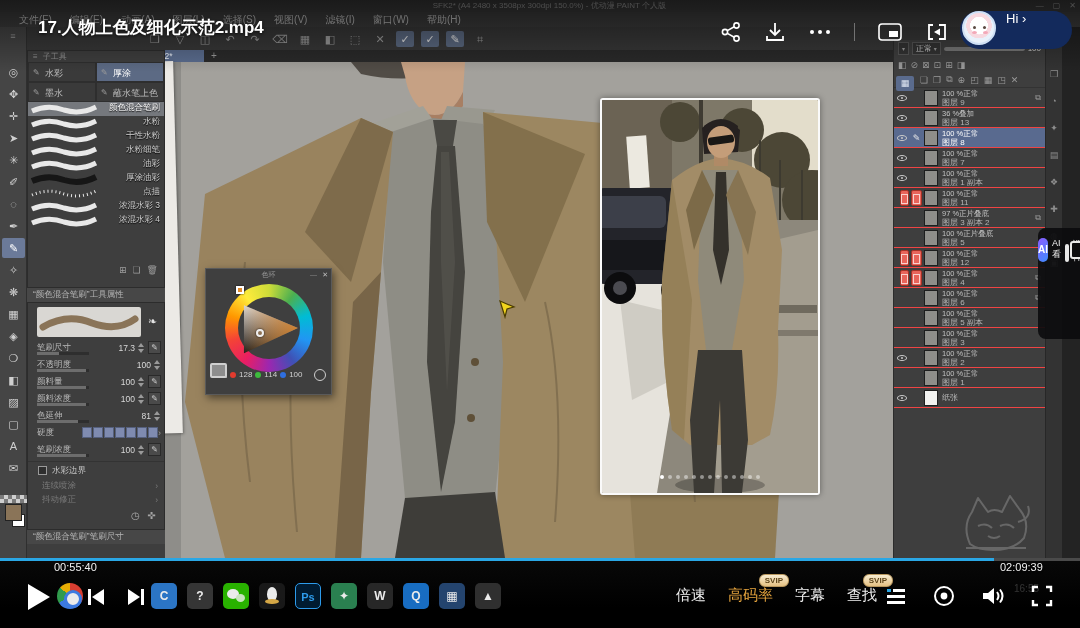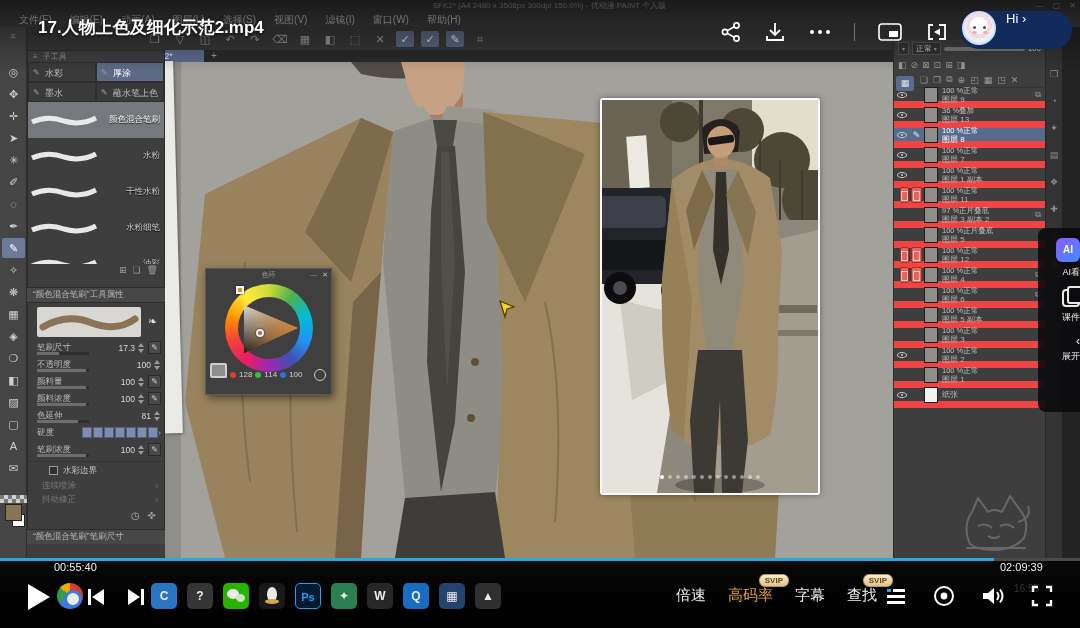--- a/index.html
+++ b/index.html
@@ -32,21 +32,21 @@
 .panel{background:#3e3e3e;border:1px solid #2c2c2c}
 .phead{background:#474747;color:#b5b5b5;font-size:8.5px;line-height:13px;padding:0 6px;white-space:nowrap;overflow:hidden}
 
 #subtool{left:27px;top:50px;width:138px;height:238px}
 #subtool .shead{height:11px;color:#8f8f8f;font-size:8px;line-height:11px;padding:0 5px;display:flex;gap:5px}
 .sttabs{display:flex;flex-wrap:wrap}
 .sttab{width:50%;height:20px;color:#b9b9b9;font-size:9px;line-height:20px;padding-left:16px;position:relative;background:#3a3a3a;border:1px solid #2e2e2e}
 .sttab::before{content:"✎";position:absolute;left:4px;font-size:8px;color:#9a9a9a}
 .sttab.active{background:#5c6a84;color:#fff}
 .brushlist{height:162px;overflow:hidden}
-.brow{height:36px;display:flex;align-items:center;position:relative}
+.brow{height:14px;display:flex;position:relative}
 .brow.sel{background:#75787d}
 .brow svg{flex:0 0 72px;height:14px}
 .bname{color:#cfcfcf;font-size:8.5px;white-space:nowrap;position:absolute;right:4px;text-shadow:0 1px 1px #000}
 .brow.sel .bname{color:#fff}
 .blfoot{height:14px;display:flex;justify-content:flex-end;gap:6px;padding:1px 6px;color:#9f9f9f;font-size:9px}
 
 #prophead{left:27px;top:288px;width:138px;height:14px}
 #props{left:27px;top:302px;width:138px;height:228px}
 #brushprev{margin:4px 5px 2px 9px;width:104px;height:30px;background:#d9d7d3;border-radius:2px;position:relative}
 #brushprev svg{width:100%;height:100%}
@@ -61,21 +61,21 @@
 .pstep::before,.pstep::after{content:"";position:absolute;left:1px;border-left:3px solid transparent;border-right:3px solid transparent}
 .pstep::before{top:1px;border-bottom:4px solid #9a9a9a}
 .pstep::after{bottom:1px;border-top:4px solid #9a9a9a}
 .ppen{width:13px;height:13px;margin-left:3px;background:#4a4a4a;border:1px solid #2a2a2a;color:#c9c9c9;font-size:8px;line-height:11px;text-align:center;display:none}
 .prow.has-pen .ppen{display:block}
 .psegs{display:none;margin-left:6px;gap:1px}
 .prow.has-seg .psegs{display:flex}
 .pseg{width:10px;height:11px;background:#7f8bb0;border:1px solid #55607e}
 .pchev{margin-left:auto;color:#9a9a9a;font-size:9px}
 .prow.has-seg .pchev::after{content:"›"}
-.pcheck{height:18px;display:flex;align-items:center;gap:5px;padding-left:21px;border-top:1px solid #333;margin-top:3px}
+.pcheck{height:18px;display:flex;align-items:center;gap:5px;padding-left:10px;border-top:1px solid #333;margin-top:3px}
 .pcheck .box{width:9px;height:9px;border:1px solid #9a9a9a;background:#2e2e2e}
 .pcheck span{color:#c5c5c5;font-size:8.5px}
 .dimrow{height:14px;display:flex;align-items:center;padding:0 6px 0 14px;color:#7a7a7a;font-size:8.5px}
 .dimrow::after{content:"›";margin-left:auto;color:#7a7a7a}
 .propfoot{display:flex;justify-content:flex-end;gap:8px;padding:3px 8px;color:#a5a5a5;font-size:10px}
 #sizehead{left:27px;top:530px;width:138px;height:14px}
 #belowsize{left:27px;top:544px;width:138px;height:16px;background:#3e3e3e}
 
 #canvas{left:165px;top:62px;width:728px;height:496px;background:#a3a19c;overflow:hidden}
 #sketchpage{left:100px;top:62px;width:78px;height:372px;background:#eceae6;transform:rotate(-1.5deg);box-shadow:1px 1px 3px rgba(0,0,0,.35)}
@@ -108,21 +108,21 @@
 #layers{left:893px;top:40px;width:152px;height:518px;background:#3e3e3e;border-left:1px solid #2c2c2c}
 .lh1{display:flex;align-items:center;gap:3px;padding:2px 4px;height:17px}
 .combo{background:#333;border:1px solid #555;color:#ccc;font-size:8px;line-height:11px;padding:0 3px;height:13px}
 .combo::after{content:" ▾";font-size:6px;color:#999}
 .hslider{flex:1;height:4px;background:#2b2b2b;border-radius:2px;position:relative}
 .hslider i{position:absolute;left:0;top:0;height:4px;width:100%;background:#777;border-radius:2px}
 .lh2{display:flex;align-items:center;gap:4px;padding:1px 4px;height:15px;color:#9a9a9a;font-size:9px}
 .lh3{display:flex;align-items:center;gap:5px;padding:1px 4px 1px 26px;height:16px;color:#9a9a9a;font-size:9px;border-bottom:1px solid #333}
 .paltab{position:absolute;left:2px;top:36px;width:18px;height:15px;background:#5a6b8d;color:#dfe6f2;font-size:9px;text-align:center;line-height:15px;border-radius:2px}
 #layerlist{position:relative}
-.lrow{height:20px;display:flex;align-items:center;border-bottom:7px solid #ef4444;position:relative}
+.lrow{height:20px;display:flex;align-items:center;border-bottom:1px solid #ef4444;position:relative}
 .lrow.sel{background:#596a8f}
 .colA{width:15px;display:flex;justify-content:center}
 .colB{width:15px;display:flex;justify-content:center}
 .eyeicon{width:10px;height:6px;border:1px solid #c9c9c9;border-radius:50%;position:relative;visibility:hidden}
 .eyeicon::after{content:"";position:absolute;left:3px;top:1px;width:2px;height:2px;background:#c9c9c9;border-radius:50%}
 .lrow.has-eye .eyeicon{visibility:visible}
 .mk{width:11px;height:16px;background:#e8645a;border:1px solid #a33226;border-radius:2px;display:none}
 .mk::after{content:"";display:block;margin:3px auto;width:5px;height:8px;border:1px solid rgba(255,255,255,.7)}
 .lrow.has-marks .mk{display:block}
 .lrow.has-marks .eyeicon{visibility:hidden}
@@ -133,21 +133,21 @@
 .ltxt{display:flex;flex-direction:column;line-height:9px;overflow:hidden}
 .linfo{color:#c2c2c2;font-size:7.5px;white-space:nowrap}
 .lname{color:#b5b5b5;font-size:8px;white-space:nowrap}
 .lrow.sel .linfo,.lrow.sel .lname{color:#fff}
 .llink{display:none;margin-left:auto;margin-right:4px;color:#9a9a9a;font-size:8px}
 .lrow.has-link .llink{display:block}
 #rstrip{left:1045px;top:27px;width:17px;height:533px;background:#333;border-left:1px solid #272727;display:flex;flex-direction:column;align-items:center;padding-top:42px;gap:17px}
 #rstrip span{color:#8d8d8d;font-size:9px}
 #redge{left:1062px;top:27px;width:18px;height:533px;background:#232323}
 
-#sidebar{left:1038px;top:228px;width:42px;height:184px;background:rgba(12,12,14,.92);border-radius:8px 0 0 8px;display:flex;flex-direction:column;align-items:flex-end;padding-top:10px;gap:4px;z-index:40}
+#sidebar{left:1038px;top:228px;width:42px;height:111px;background:rgba(12,12,14,.92);border-radius:8px 0 0 8px;display:flex;flex-direction:row;align-items:flex-start;padding-top:10px;gap:4px;z-index:40}
 #ai-icon{width:24px;height:24px;border-radius:6px;background:linear-gradient(135deg,#8a5cff,#3f8cff);color:#fff;font-size:10px;font-weight:bold;text-align:center;line-height:24px}
 #course-icon{width:18px;height:18px;border:2px solid #e8e8e8;border-radius:4px;position:relative;margin-top:6px}
 #course-icon::after{content:"";position:absolute;left:3px;top:-5px;width:14px;height:14px;border:2px solid #e8e8e8;border-radius:3px;background:rgba(12,12,14,1)}
 #sidebar .slabel{color:#f0f0f0;font-size:9px}
 #expand-chev{color:#f0f0f0;font-size:12px;margin-top:8px;line-height:10px}
 
 #topgrad{left:0;top:0;width:1080px;height:72px;background:linear-gradient(rgba(0,0,0,.55),rgba(0,0,0,0));pointer-events:none;z-index:20}
 #vtitle{left:38px;top:16px;color:#fff;font-size:17px;font-weight:bold;text-shadow:0 1px 3px rgba(0,0,0,.8);z-index:25;white-space:nowrap}
 #topicons{left:720px;top:16px;height:32px;display:flex;align-items:center;gap:22px;z-index:25}
 #topicons svg{display:block}

